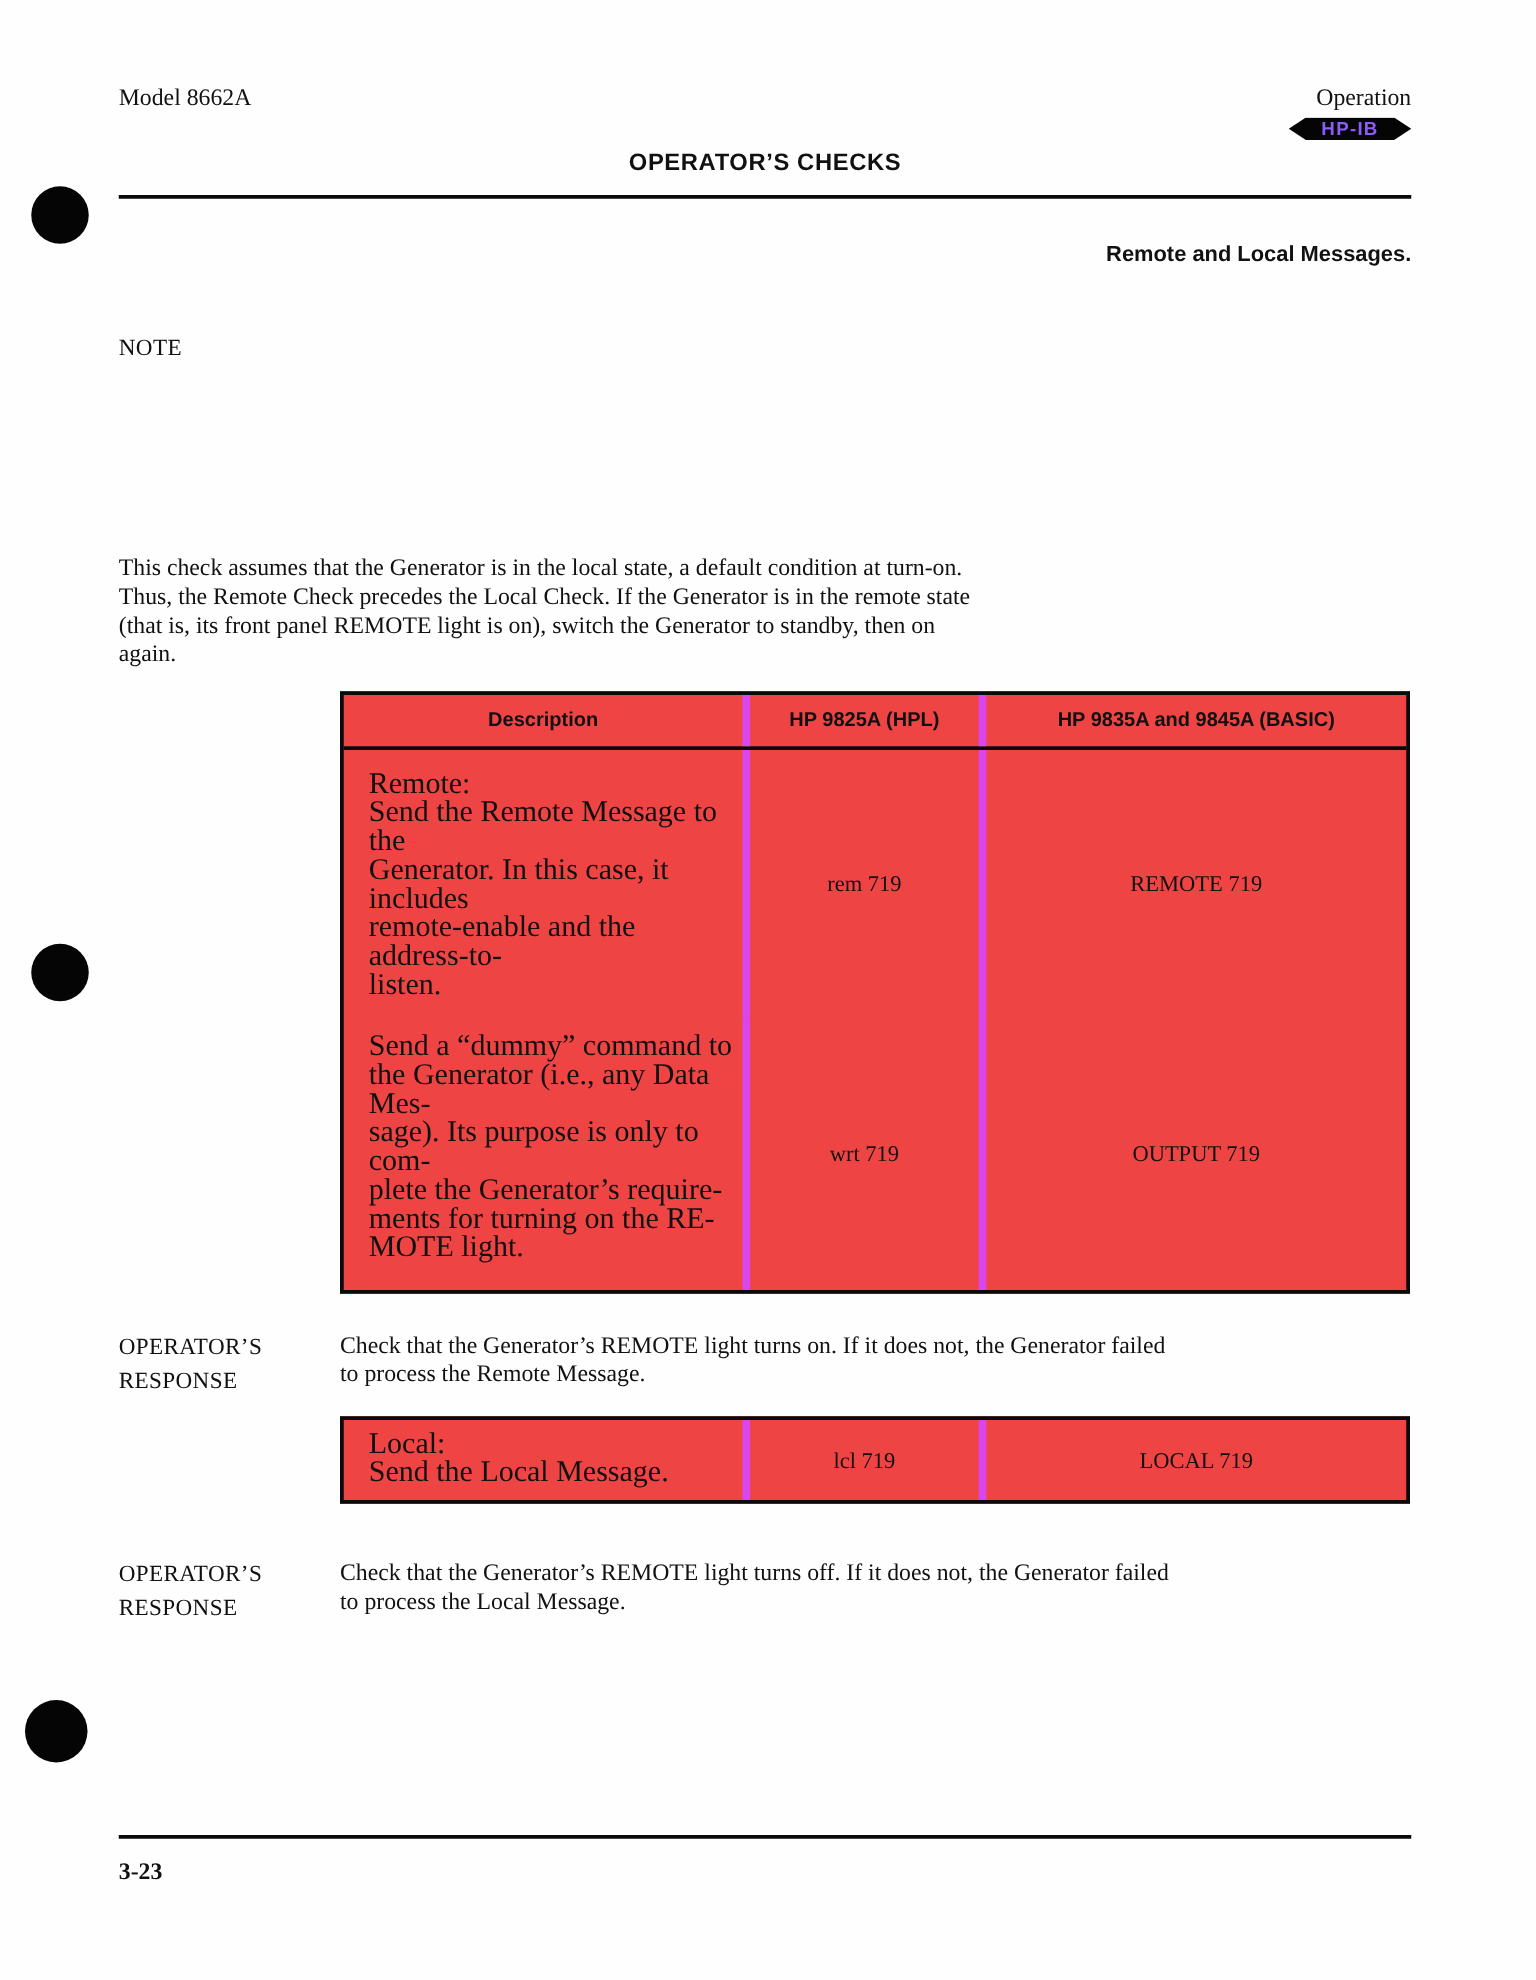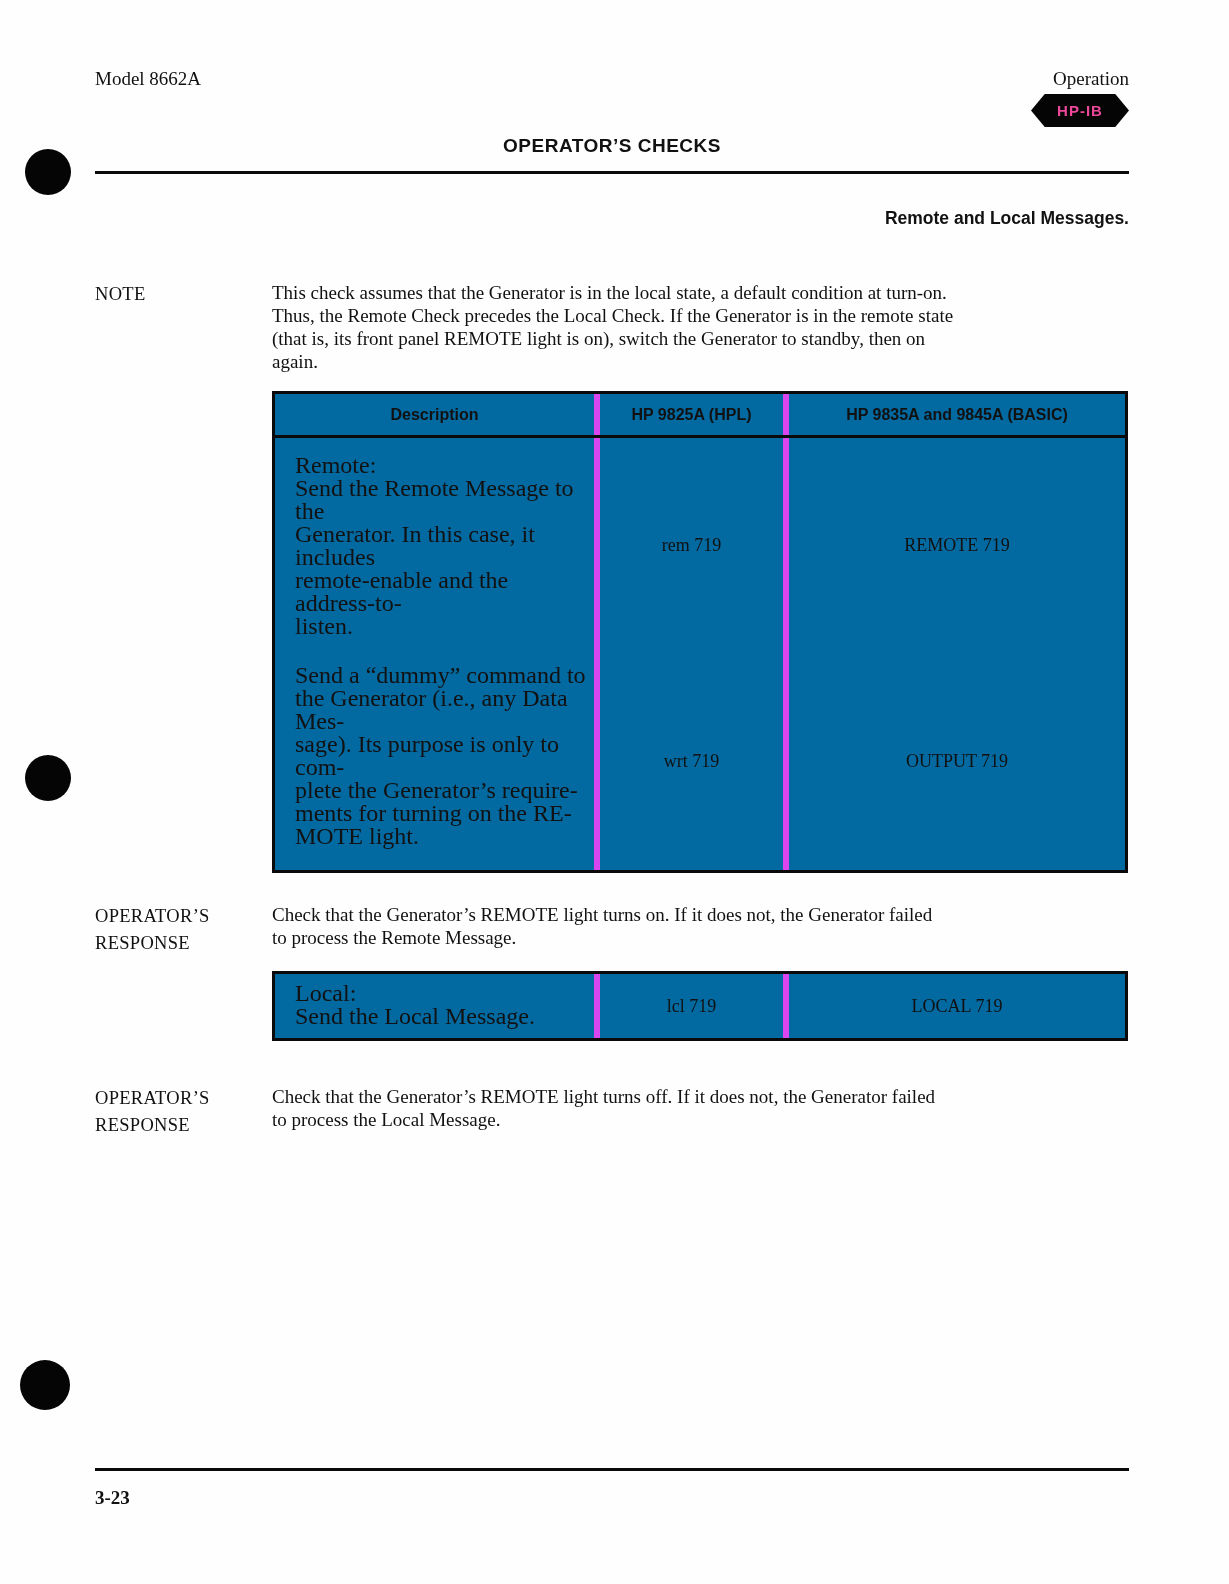--- a/index.html
+++ b/index.html
@@ -28,24 +28,24 @@
     display: flex;
     justify-content: space-between;
     align-items: flex-start;
   }
   .model { font-size: 19px; }
   .header-right { display: flex; flex-direction: column; align-items: flex-end; }
   .section-title { font-size: 19px; }
   .hpib-badge {
     margin-top: 4px;
     width: 98px;
-    height: 33px;
+    height: 18px;
     background: #050505;
     clip-path: polygon(0 50%, 14% 0, 86% 0, 100% 50%, 86% 100%, 14% 100%);
-    color: #ec4899;
+    color: #8b5cf6;
     font-family: "Liberation Sans", sans-serif;
     font-weight: bold;
     font-size: 15px;
     letter-spacing: 1px;
     display: flex;
     align-items: center;
     justify-content: center;
   }
   .doc-title {
     text-align: center;
@@ -59,40 +59,40 @@
 
   .subtitle {
     font-family: "Liberation Sans", sans-serif;
     font-weight: bold;
     font-size: 17.5px;
     margin-top: 34px;
     text-align: right;
   }
 
   .section-block { display: flex; }
-  .note-block { margin-top: 52px; }
+  .note-block { margin-top: 52px; flex-direction: column; }
   .side-label {
     flex: 0 0 177px;
     width: 177px;
     font-size: 18.5px;
     line-height: 27px;
     letter-spacing: 0.3px;
   }
   .body-text {
     flex: 1;
     font-size: 19px;
     line-height: 23px;
     white-space: pre-line;
   }
 
   .data-table {
     margin-left: 177px;
     width: 856px;
     border: 3px solid #0a0a0a;
-    background: #0369a1;
+    background: #ef4444;
   }
   .table-1 { margin-top: 18px; }
   .t-header {
     display: grid;
     grid-template-columns: 319px 189px 1fr;
     border-bottom: 3px solid #0a0a0a;
   }
   .t-header > div {
     font-family: "Liberation Sans", sans-serif;
     font-weight: bold;

